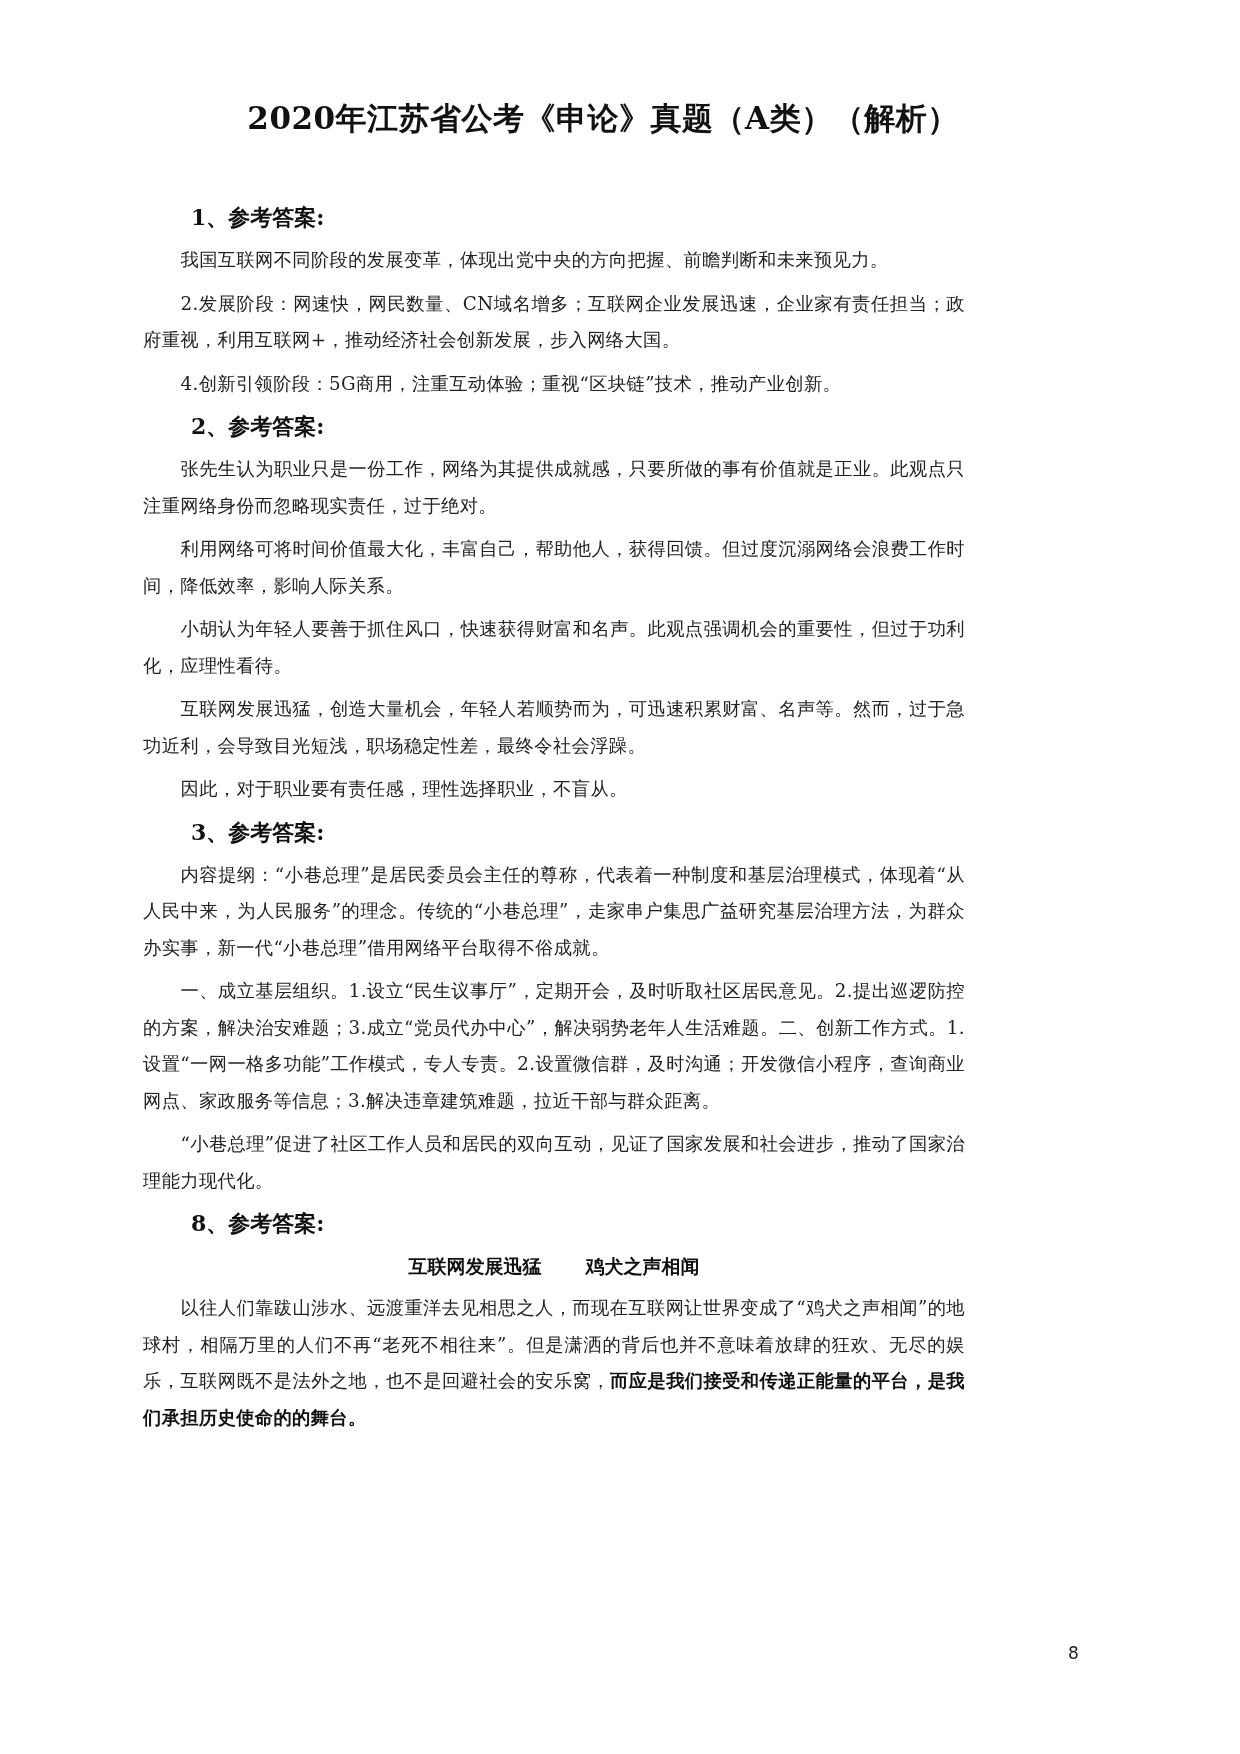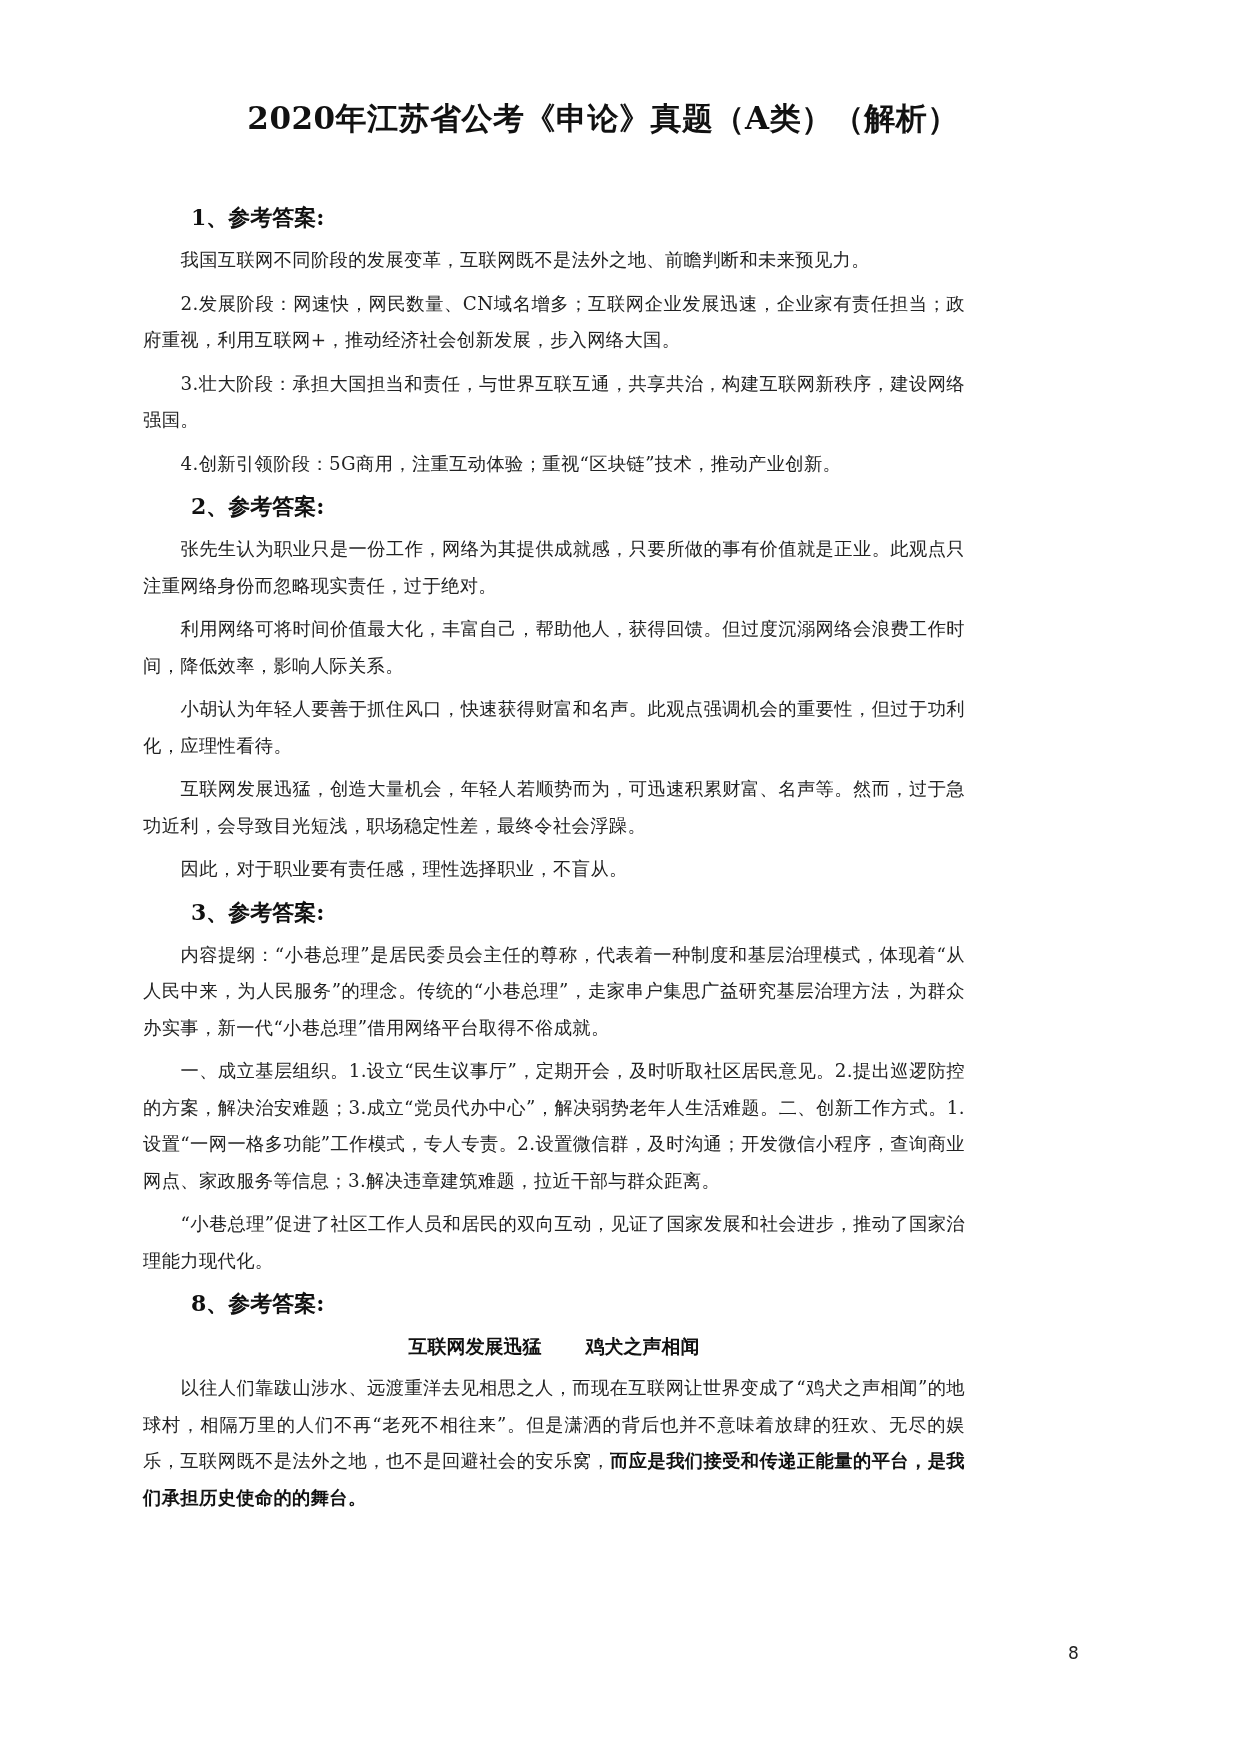--- a/index.html
+++ b/index.html
@@ -89,23 +89,22 @@
 <body>
 
 <div class="page">
 
   <div class="title">2020年江苏省公考《申论》真题（A类）（解析）</div>
 
   <div class="content">
 
     <div>
       <div class="heading">1、参考答案:</div>
-      <p class="para">我国互联网不同阶段的发展变革，互联网既不是法外之地、前瞻判断和未来预见力。</p>
+      <p class="para">我国互联网不同阶段的发展变革，体现出党中央的方向把握、前瞻判断和未来预见力。</p>
       <p class="para">2.发展阶段：网速快，网民数量、CN域名增多；互联网企业发展迅速，企业家有责任担当；政府重视，利用互联网+，推动经济社会创新发展，步入网络大国。</p>
-      <p class="para">3.壮大阶段：承担大国担当和责任，与世界互联互通，共享共治，构建互联网新秩序，建设网络强国。</p>
       <p class="para">4.创新引领阶段：5G商用，注重互动体验；重视“区块链”技术，推动产业创新。</p>
     </div>
 
     <div>
       <div class="heading">2、参考答案:</div>
       <p class="para">张先生认为职业只是一份工作，网络为其提供成就感，只要所做的事有价值就是正业。此观点只注重网络身份而忽略现实责任，过于绝对。</p>
       <p class="para">利用网络可将时间价值最大化，丰富自己，帮助他人，获得回馈。但过度沉溺网络会浪费工作时间，降低效率，影响人际关系。</p>
       <p class="para">小胡认为年轻人要善于抓住风口，快速获得财富和名声。此观点强调机会的重要性，但过于功利化，应理性看待。</p>
       <p class="para">互联网发展迅猛，创造大量机会，年轻人若顺势而为，可迅速积累财富、名声等。然而，过于急功近利，会导致目光短浅，职场稳定性差，最终令社会浮躁。</p>
       <p class="para">因此，对于职业要有责任感，理性选择职业，不盲从。</p>

